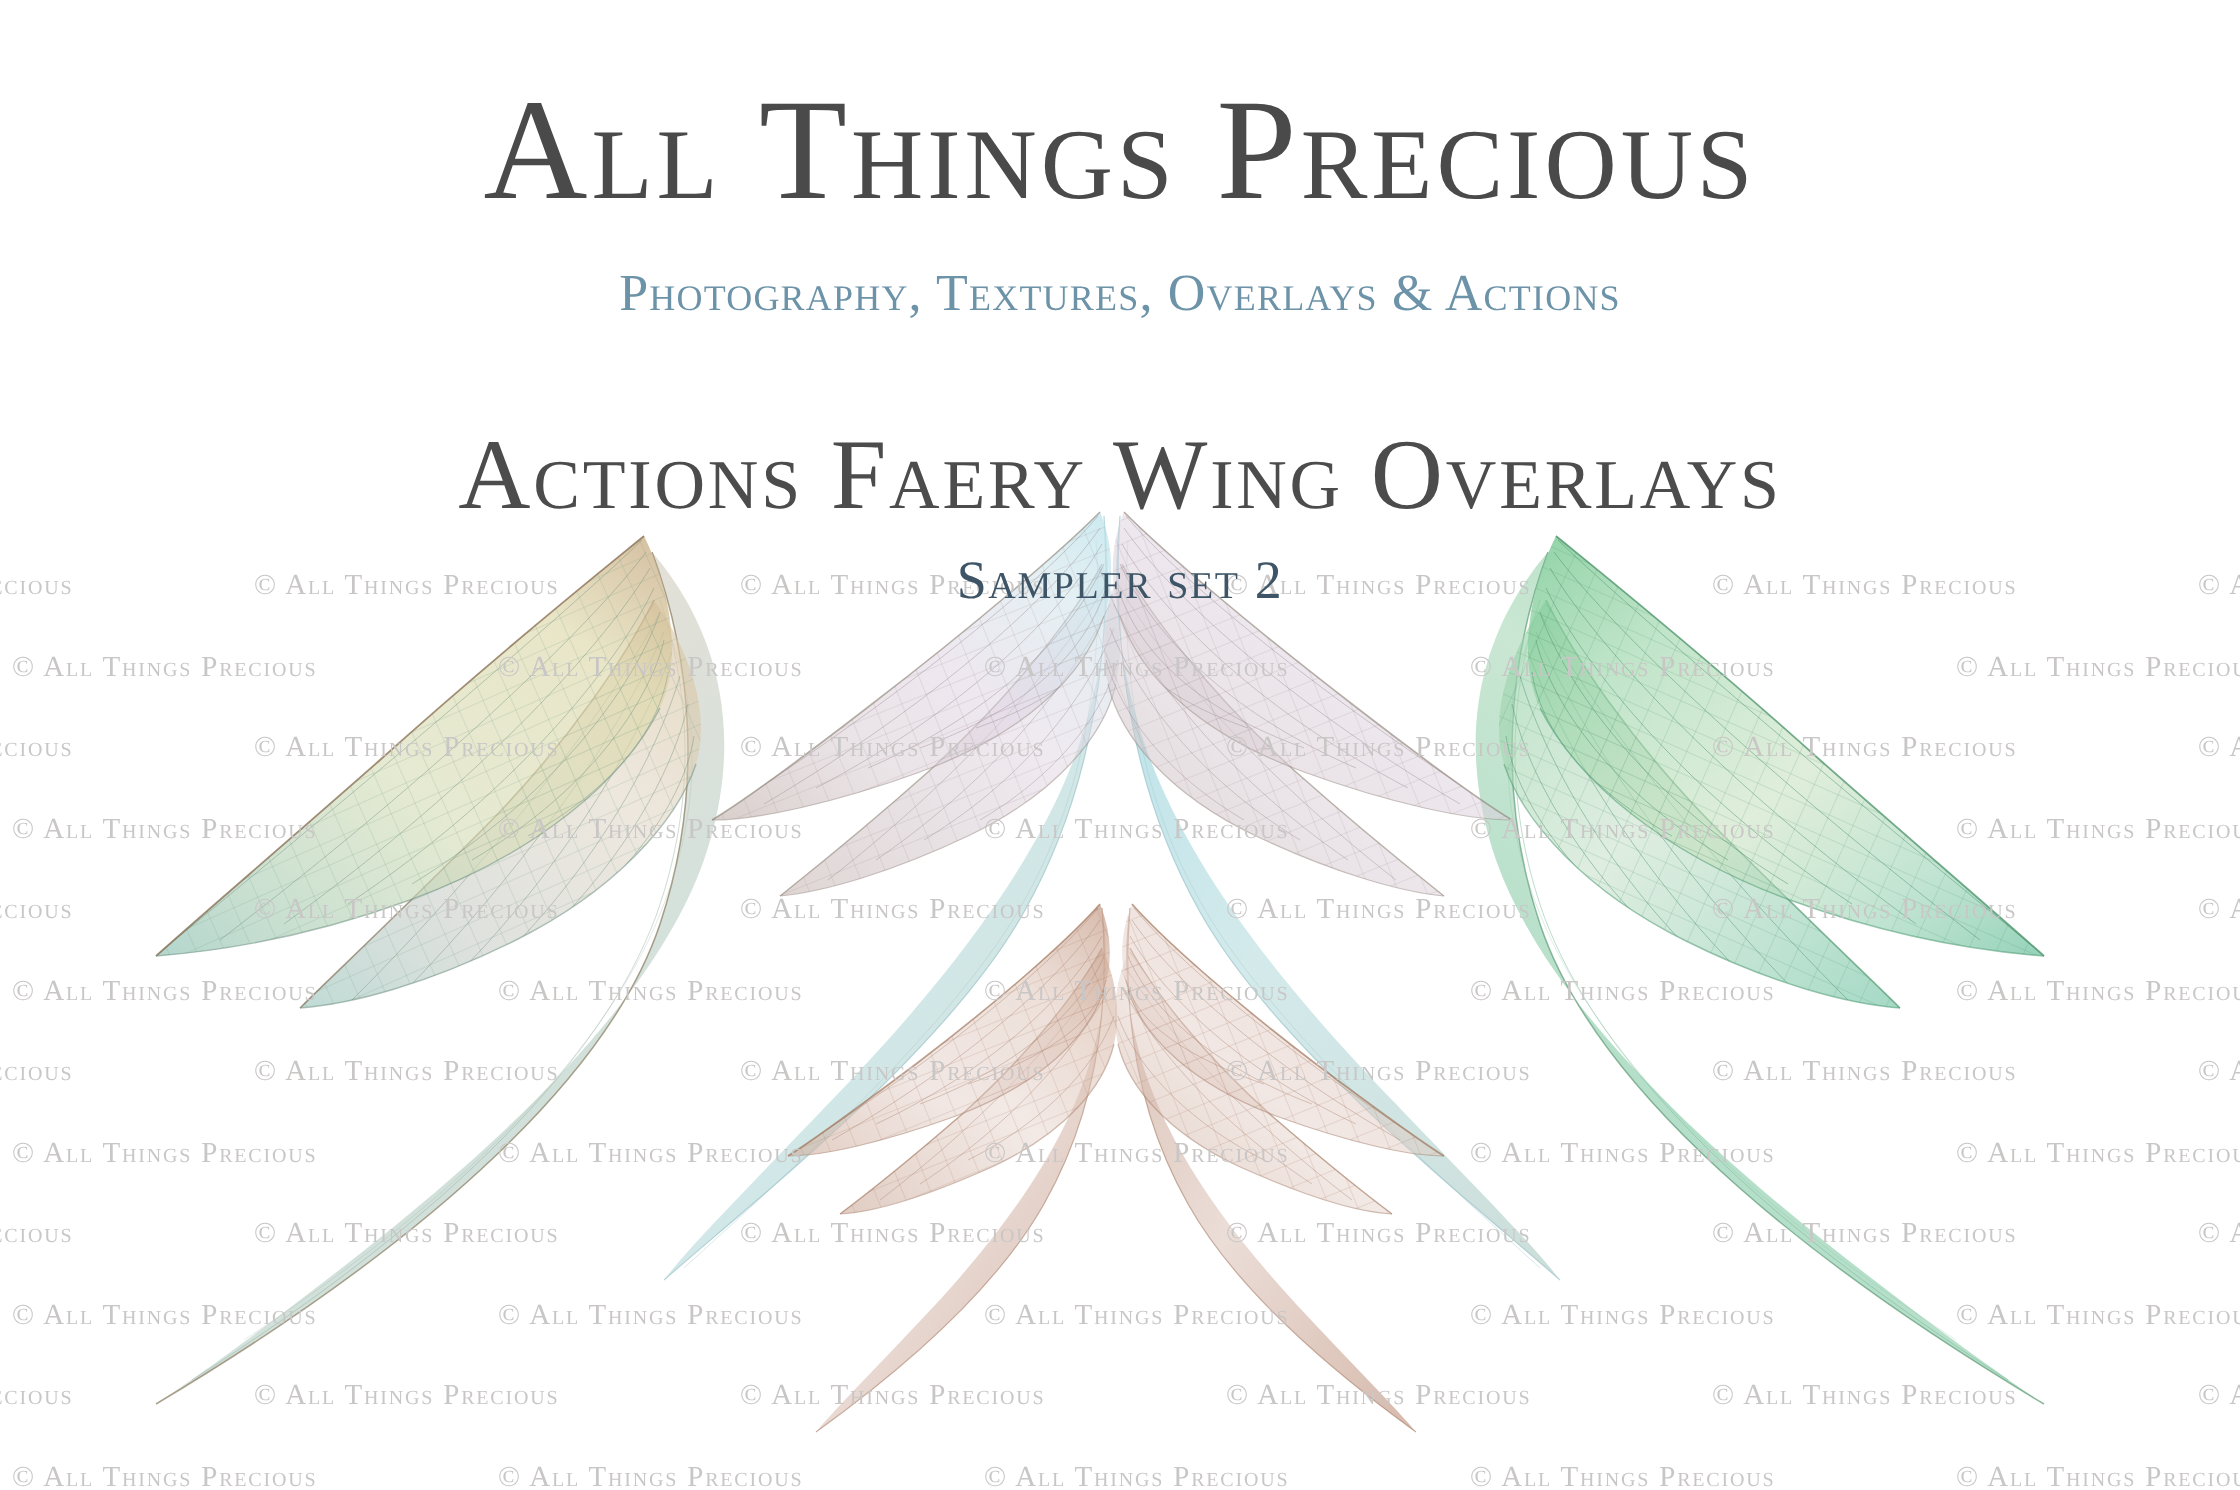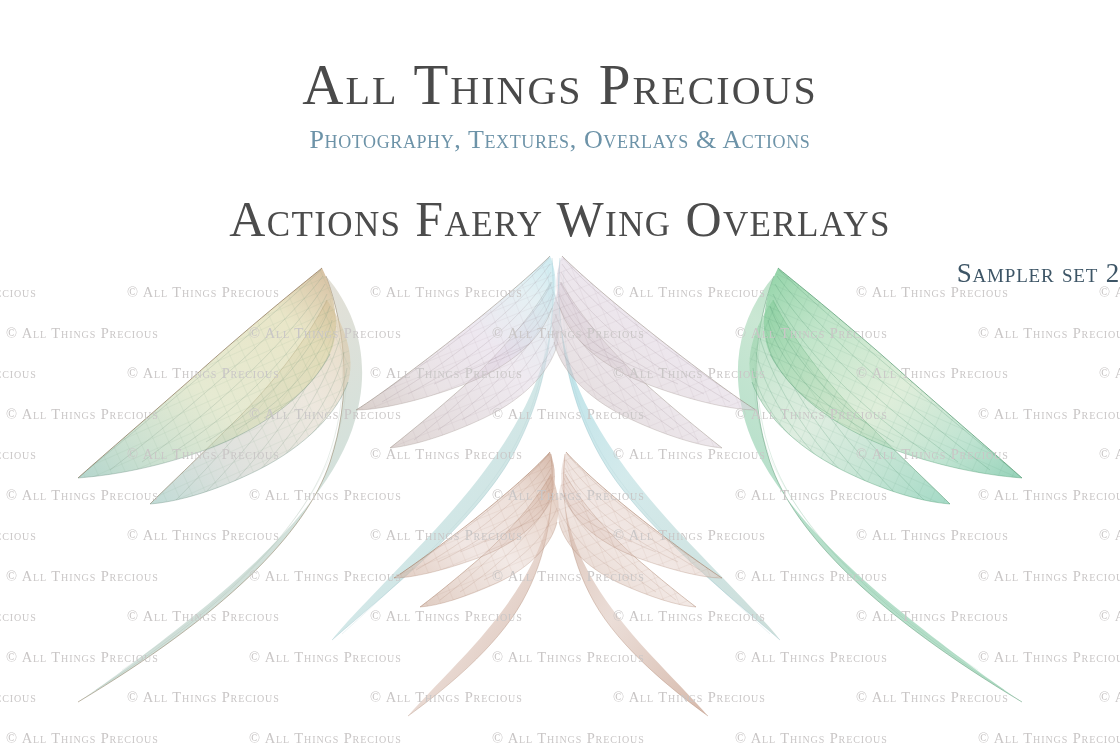--- a/index.html
+++ b/index.html
@@ -24,31 +24,31 @@
     position: absolute;
     left: 0;
     top: 0;
     width: 1120px;
     text-align: center;
     z-index: 40;
     pointer-events: none;
   }
   .brand-title {
     margin: 0;
-    padding-top: 56px;
+    padding-top: 38px;
     font-family: "Liberation Serif", "DejaVu Serif", serif;
-    font-size: 57px;
+    font-size: 72px;
     font-weight: 400;
     font-variant: small-caps;
     letter-spacing: 2.0px;
     color: #4a4a4a;
     line-height: 1.03;
   }
   .brand-subtitle {
-    margin: 6px;
+    margin: 16px;
     padding-top: 5px;
     font-family: "Liberation Serif", "DejaVu Serif", serif;
     font-size: 26px;
     font-weight: 400;
     font-variant: small-caps;
     letter-spacing: 0.6px;
     color: #6d93a8;
     line-height: 1.1;
   }
   .product-title {
@@ -65,21 +65,20 @@
   .product-subtitle {
     margin: 0;
     padding-top: 13px;
     font-family: "Liberation Serif", "DejaVu Serif", serif;
     font-size: 27px;
     font-weight: 400;
     font-variant: small-caps;
     letter-spacing: 0.8px;
     color: #3d5566;
     line-height: 1.1;
-    text-align: right;
   }
 
   
   .artwork {
     position: absolute;
     left: 0;
     top: 0;
     width: 1120px;
     height: 745px;
     z-index: 10;

